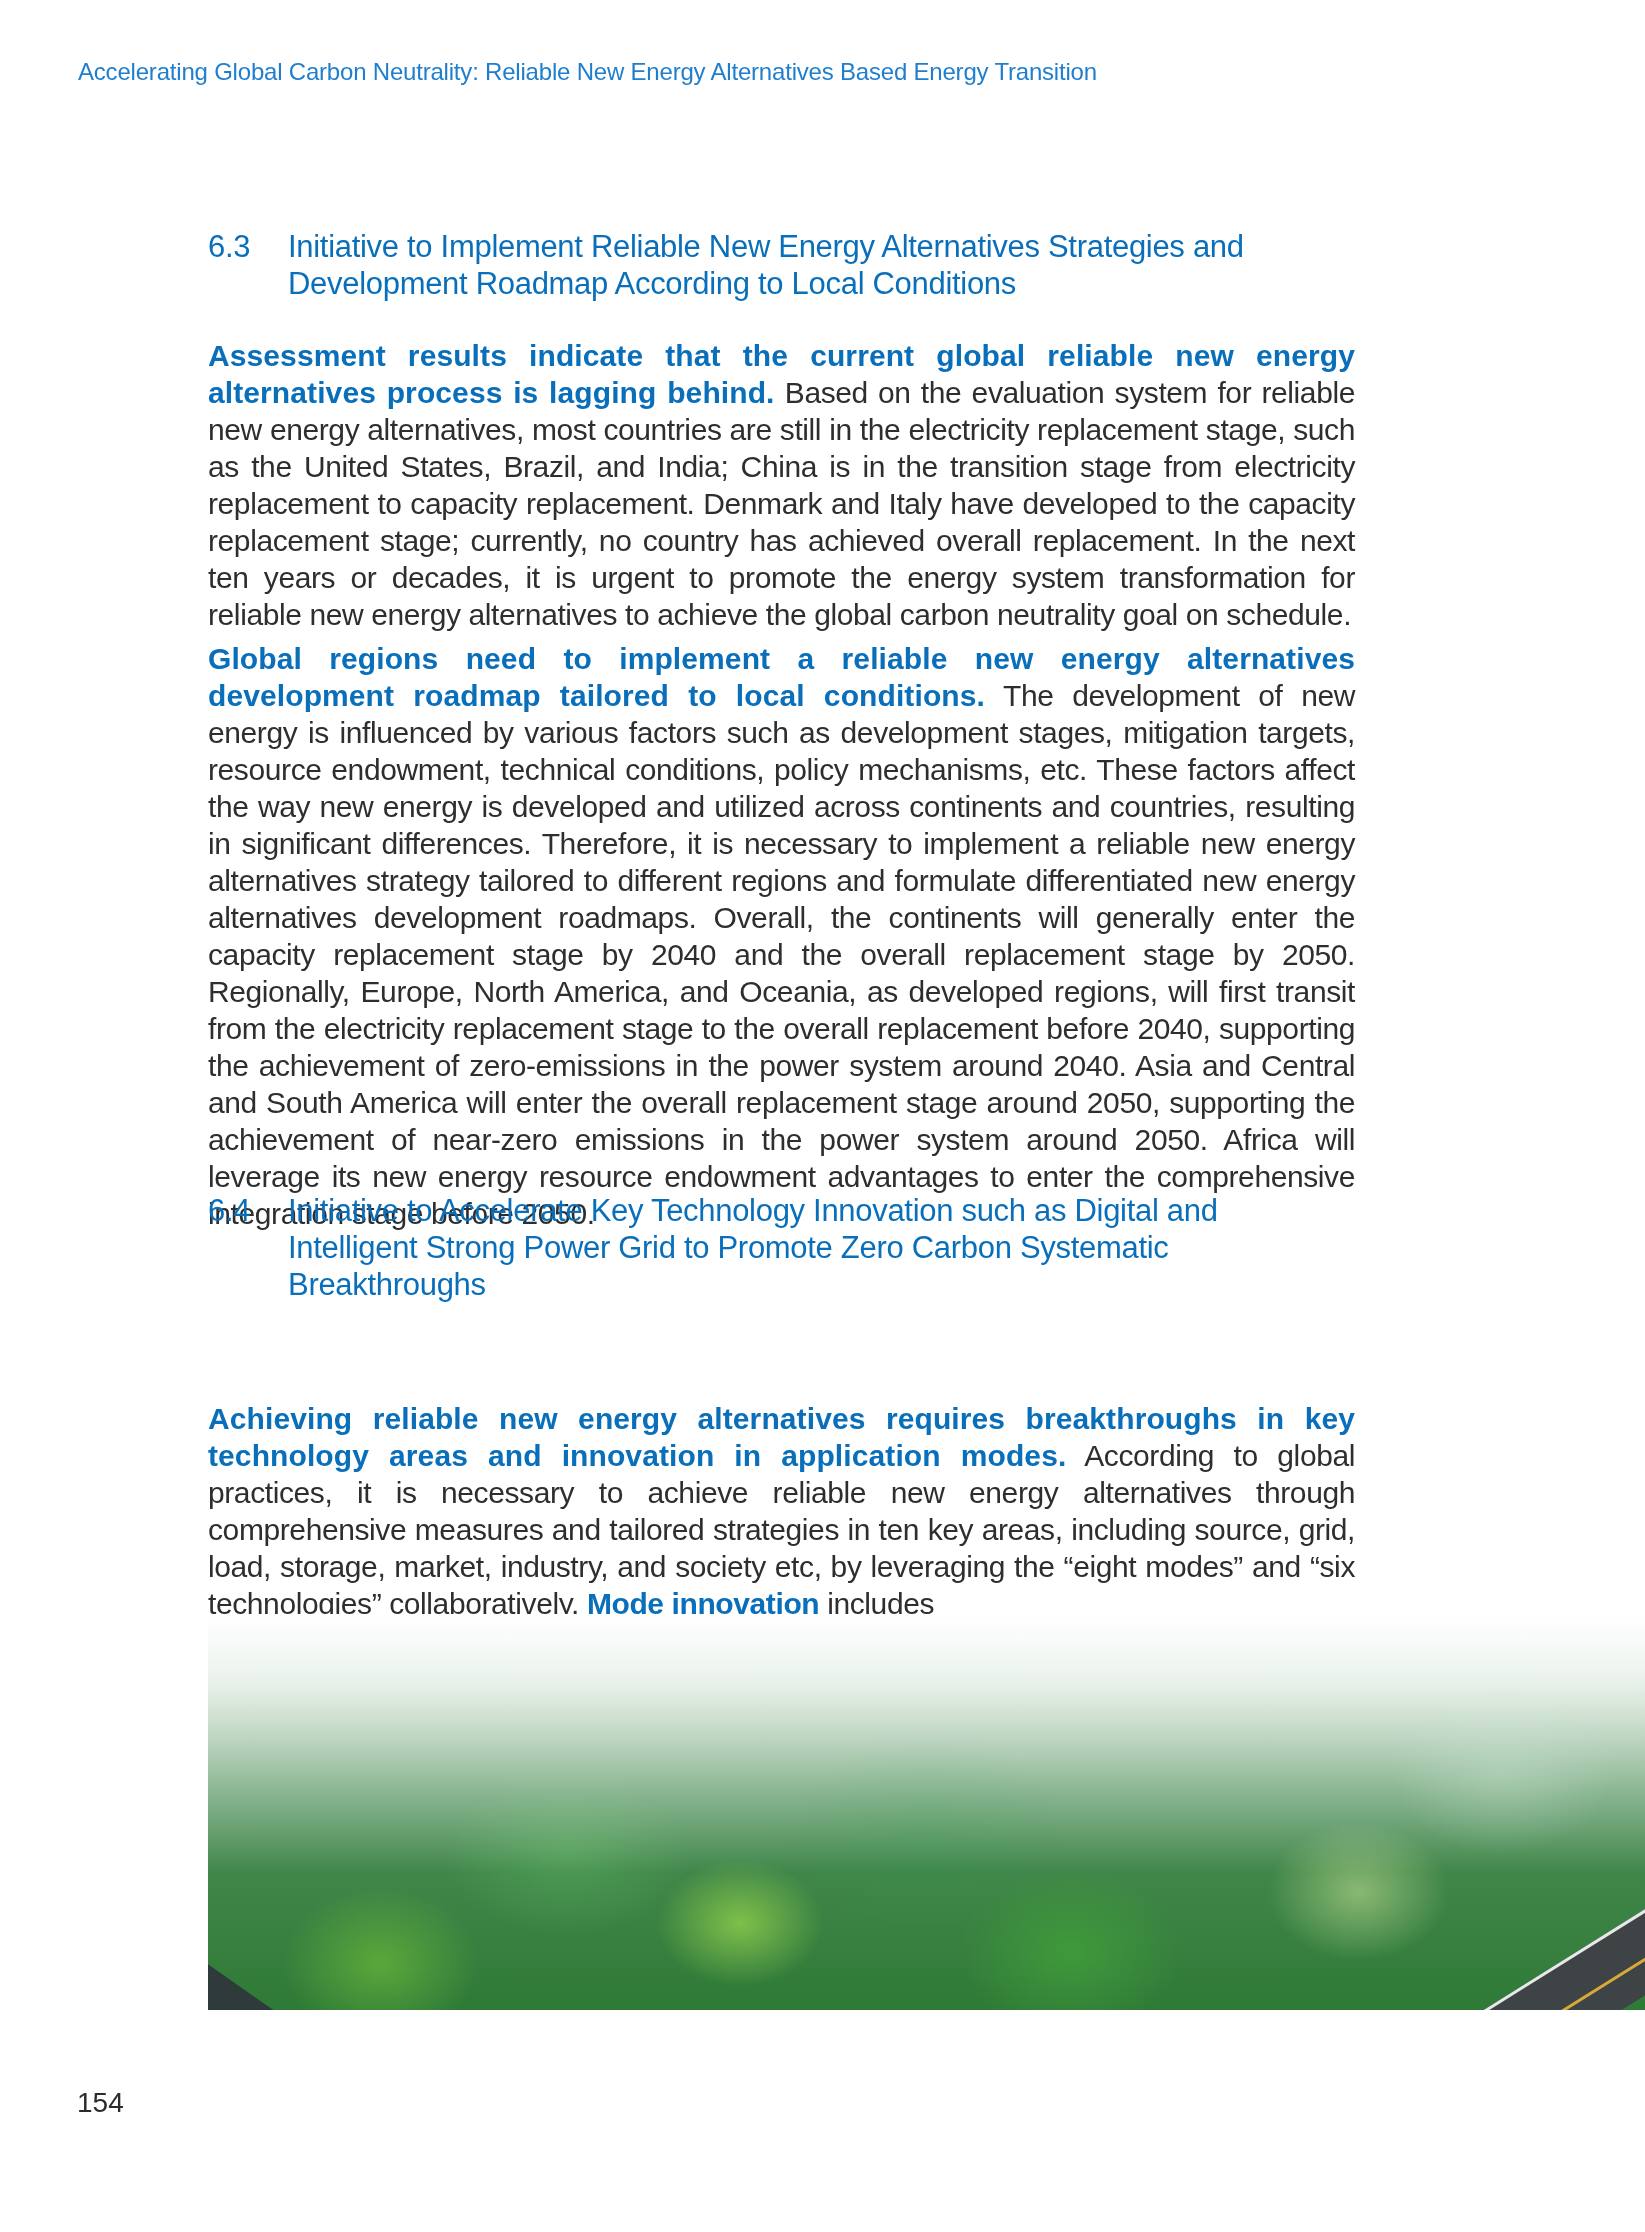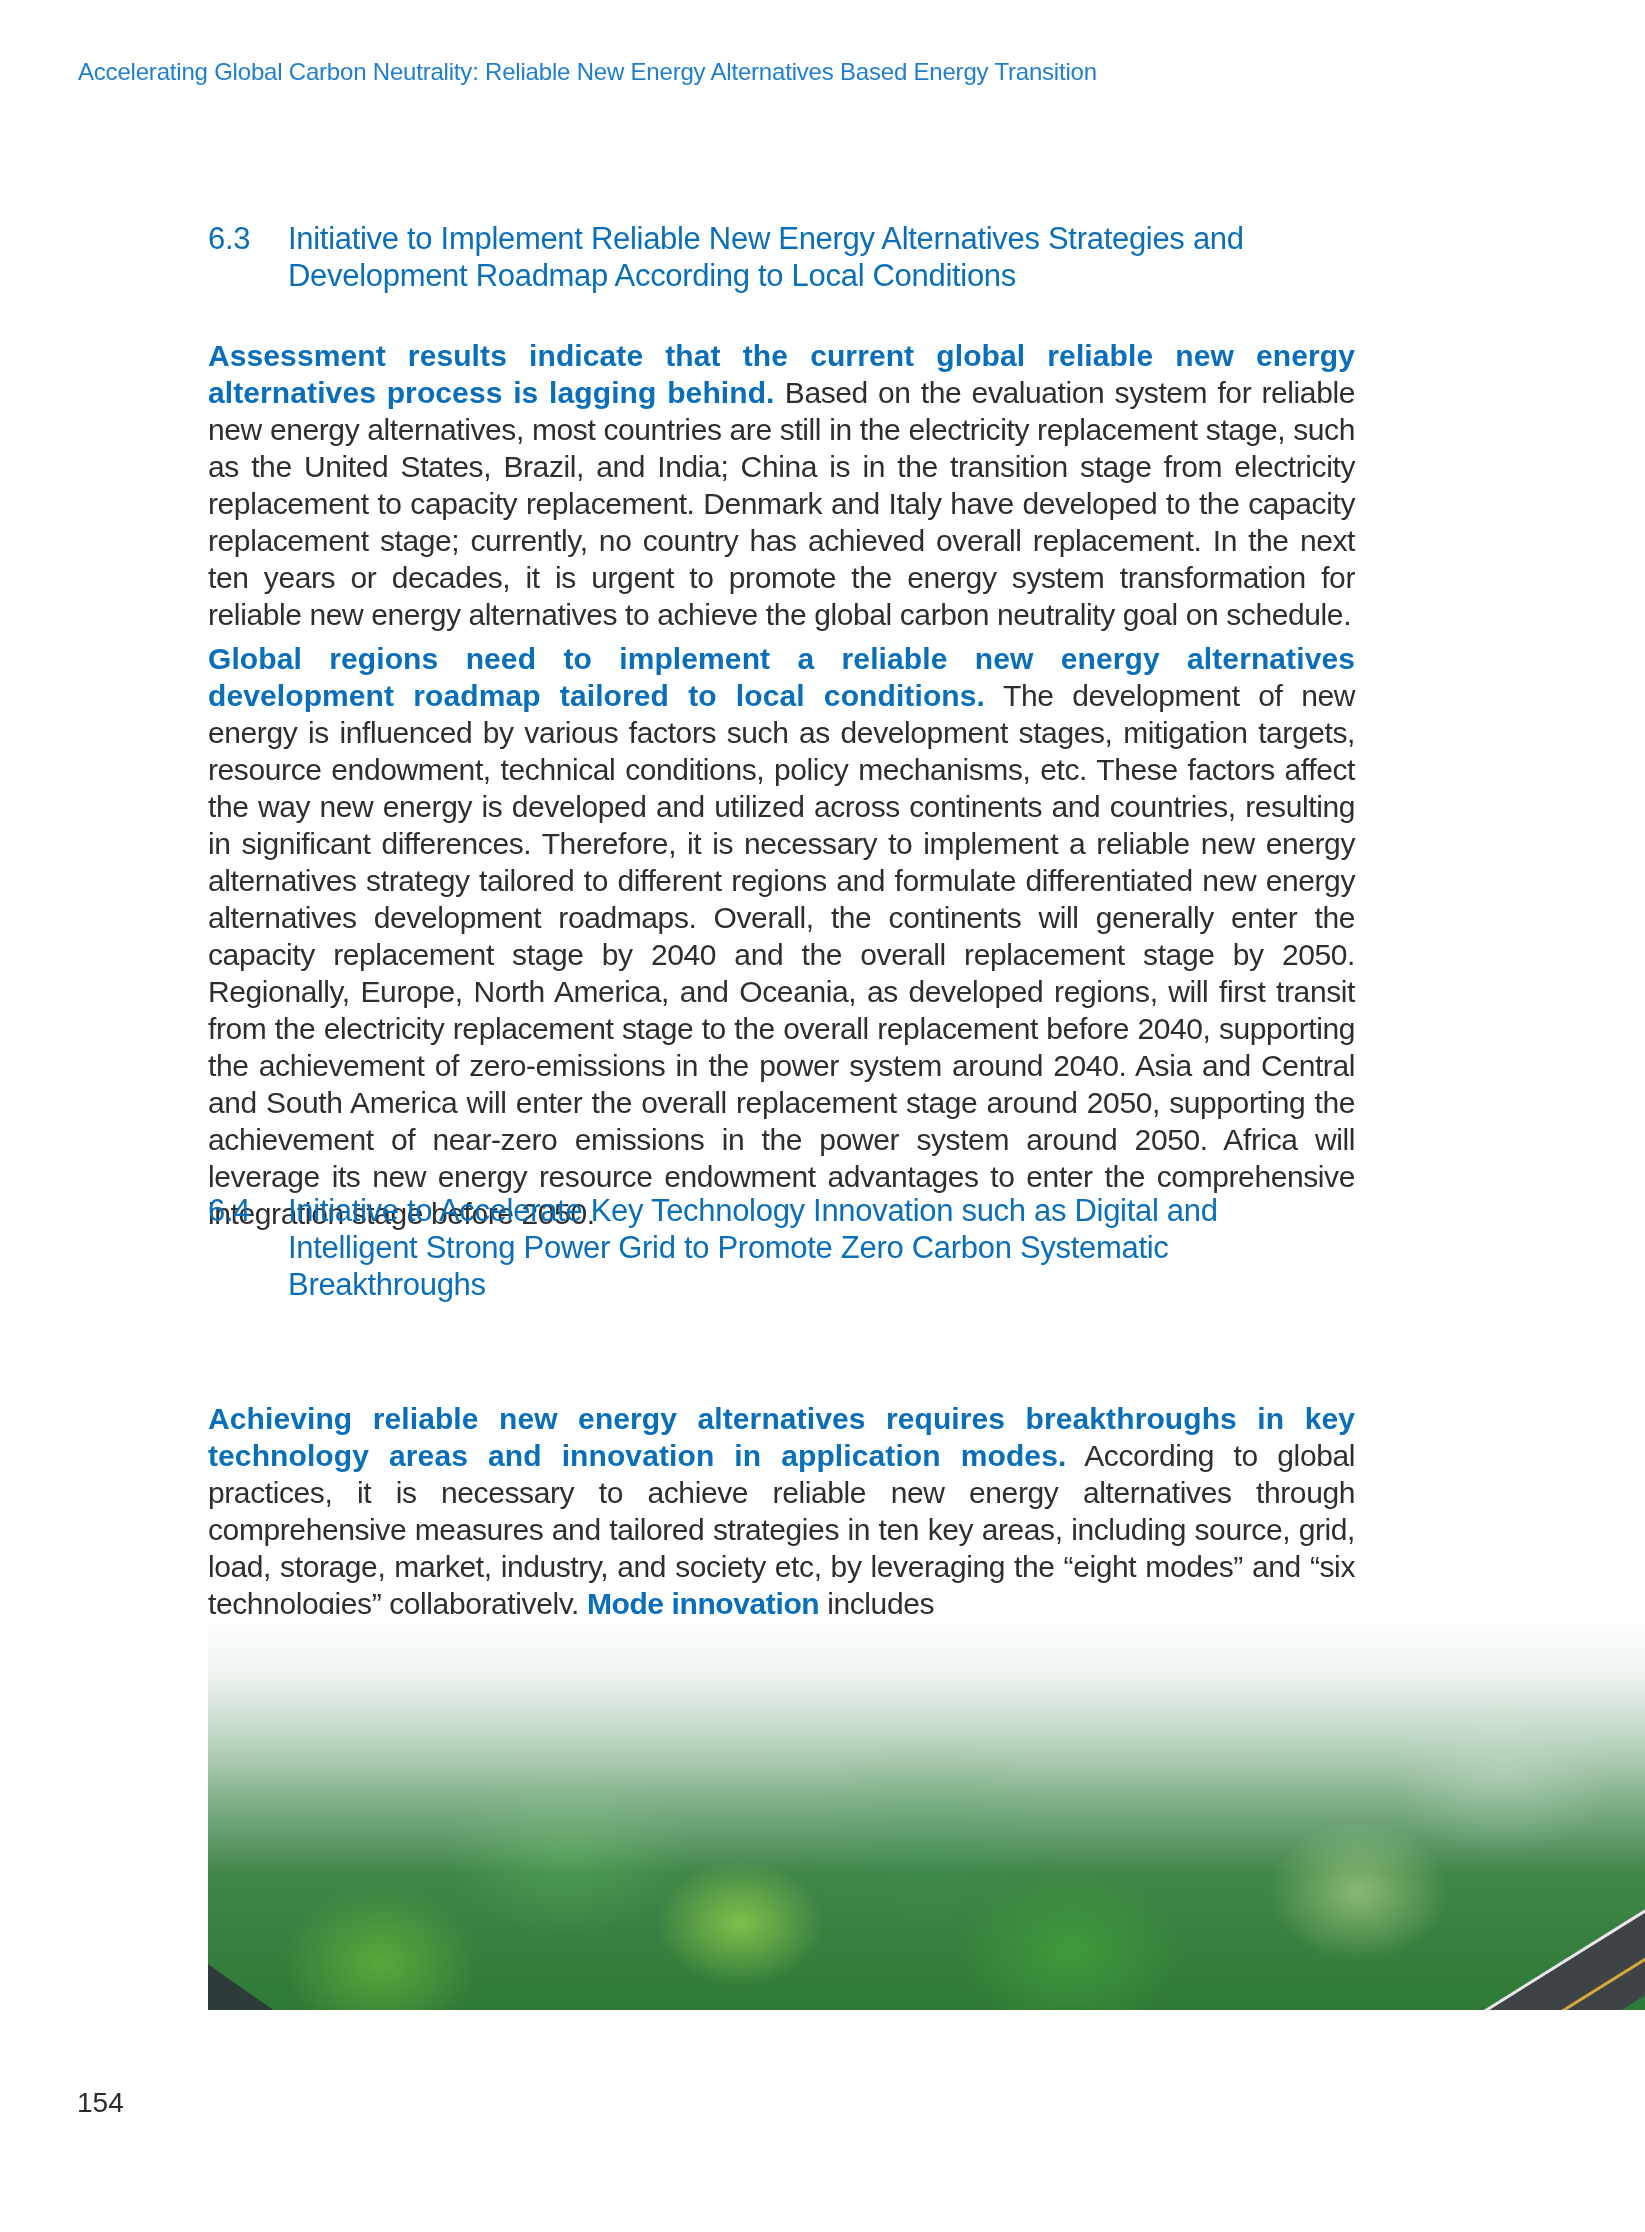--- a/index.html
+++ b/index.html
@@ -10,21 +10,21 @@
   .content { position:absolute; left:208px; width:1147px; top:0; }
   .section-heading { position:absolute; left:0; width:1147px; display:flex;
          font-family:"Liberation Sans", sans-serif; font-size:31px; line-height:37px;
          color:#0a6fba; font-weight:normal; letter-spacing:-0.3px; margin:0; }
   .section-heading .num { width:80px; flex:none; }
   .section-heading .title { flex:1; }
   .para { position:absolute; left:0; width:1147px; margin:0; font-size:30px;
          line-height:37px; text-align:justify; letter-spacing:-0.4px; color:#2e2e2e; }
   .para .lead { color:#0a6fba; font-weight:bold; letter-spacing:0.1px; }
   .para .hl { color:#0a6fba; font-weight:bold; }
-  #h63 { top:220px;justify-content:flex-end; }
+  #h63 { top:228px;justify-content:flex-end; }
   #p1 { top:337px; }
   #p2 { top:640px; }
   #h64 { top:1192px; }
   #p3 { top:1400px; }
   .photo { position:absolute; left:208px; top:1614px; width:1438px; height:396px; overflow:hidden;
      background:
        radial-gradient(ellipse 119px 90px at 37% 78%, #7fc04a 0%, rgba(127,192,74,0) 70%),
        radial-gradient(ellipse 139px 109px at 12% 88%, #5aa83b 0%, rgba(90,168,59,0) 70%),
        radial-gradient(ellipse 159px 119px at 60% 85%, #3f9a3a 0%, rgba(63,154,58,0) 70%),
        radial-gradient(ellipse 129px 100px at 80% 70%, #8ab873 0%, rgba(138,184,115,0) 70%),

